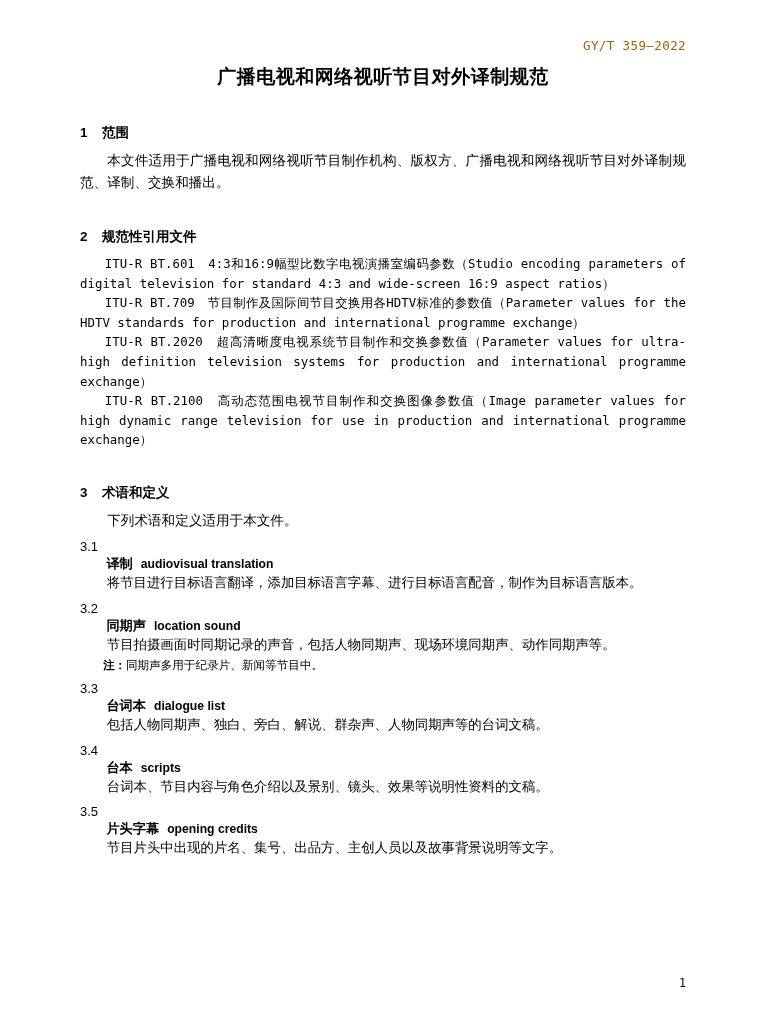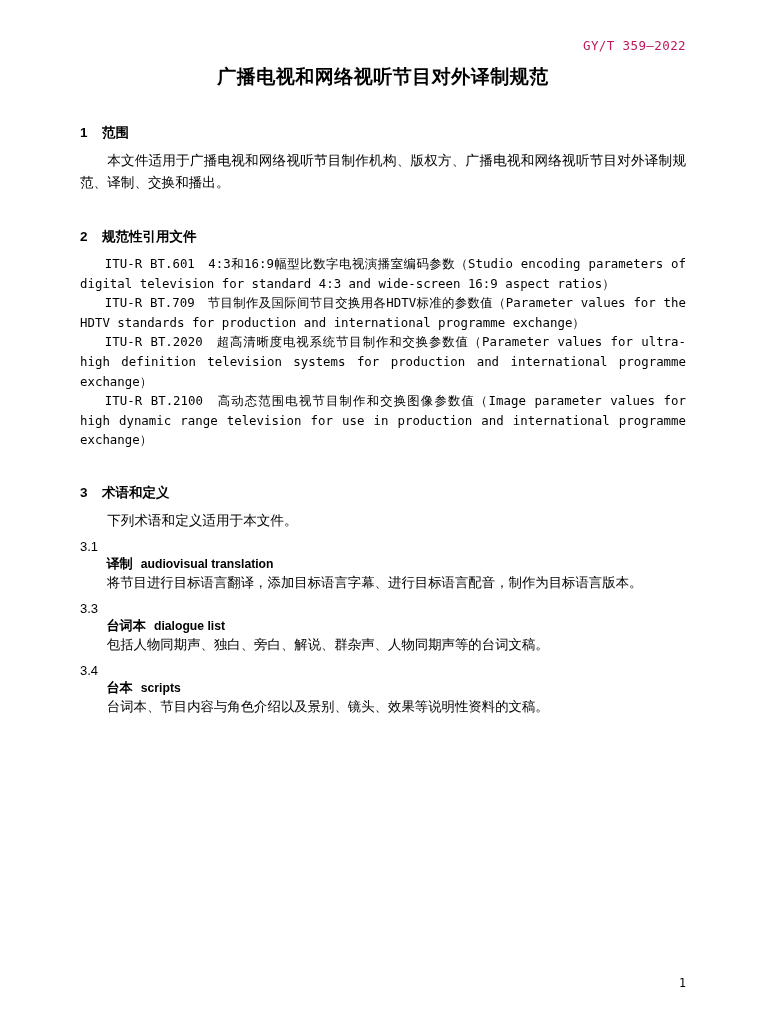--- a/index.html
+++ b/index.html
@@ -21,21 +21,21 @@
     box-sizing: border-box;
     padding: 0 80px;
   }
   .header-std {
     position: absolute;
     top: 38px;
     right: 80px;
     font-family: "DejaVu Sans Mono", "Liberation Mono", monospace;
     font-size: 12.5px;
     letter-spacing: 0.4px;
-    color: #be185d;
+    color: #a16207;
   }
   .doc-title {
     margin: 0;
     padding-top: 64px;
     text-align: center;
     font-family: "Liberation Sans", "DejaVu Sans", sans-serif;
     font-weight: bold;
     font-size: 19px;
     letter-spacing: 0.5px;
   }
@@ -142,31 +142,42 @@
       <span class="num">3</span><span>术语和定义</span>
     </div>
     <p class="para">下列术语和定义适用于本文件。</p>
 
     <div>
       <p class="term-num">3.1</p>
       <p class="term-name"><span>译制</span><span class="en">audiovisual translation</span></p>
       <p class="term-def">将节目进行目标语言翻译，添加目标语言字幕、进行目标语言配音，制作为目标语言版本。</p>
     </div>
 
+    <div>
+      <p class="term-num">3.2</p>
+      <p class="term-name"><span>同期声</span><span class="en">location sound</span></p>
+      <p class="term-def">节目拍摄画面时同期记录的声音，包括人物同期声、现场环境同期声、动作同期声等。</p>
+      <p class="term-note"><span class="lbl">注：</span><span>同期声多用于纪录片、新闻等节目中。</span></p>
+    </div>
 
     <div>
       <p class="term-num">3.3</p>
       <p class="term-name"><span>台词本</span><span class="en">dialogue list</span></p>
       <p class="term-def">包括人物同期声、独白、旁白、解说、群杂声、人物同期声等的台词文稿。</p>
     </div>
 
     <div>
       <p class="term-num">3.4</p>
       <p class="term-name"><span>台本</span><span class="en">scripts</span></p>
       <p class="term-def">台词本、节目内容与角色介绍以及景别、镜头、效果等说明性资料的文稿。</p>
     </div>
 
+    <div>
+      <p class="term-num">3.5</p>
+      <p class="term-name"><span>片头字幕</span><span class="en">opening credits</span></p>
+      <p class="term-def">节目片头中出现的片名、集号、出品方、主创人员以及故事背景说明等文字。</p>
+    </div>
 
   </div>
 
   <div class="page-number">1</div>
 
 </div>
 
 </body></html>

